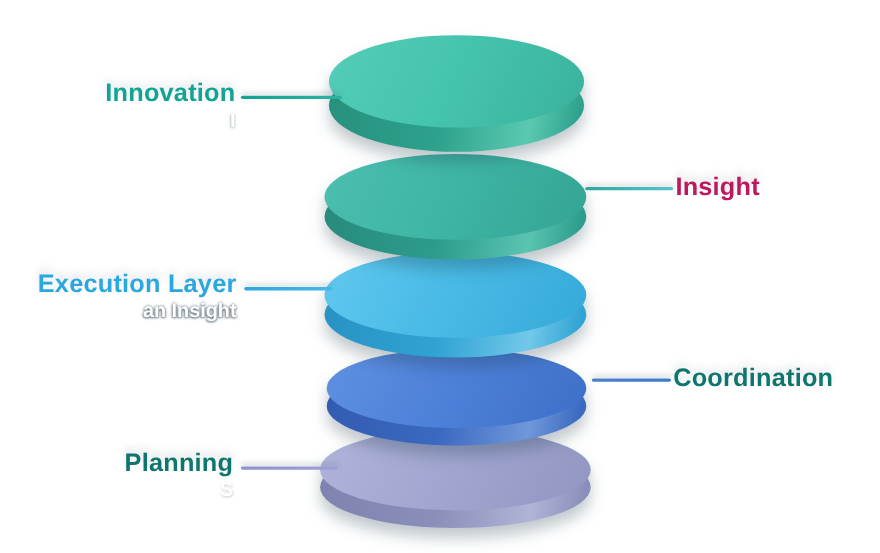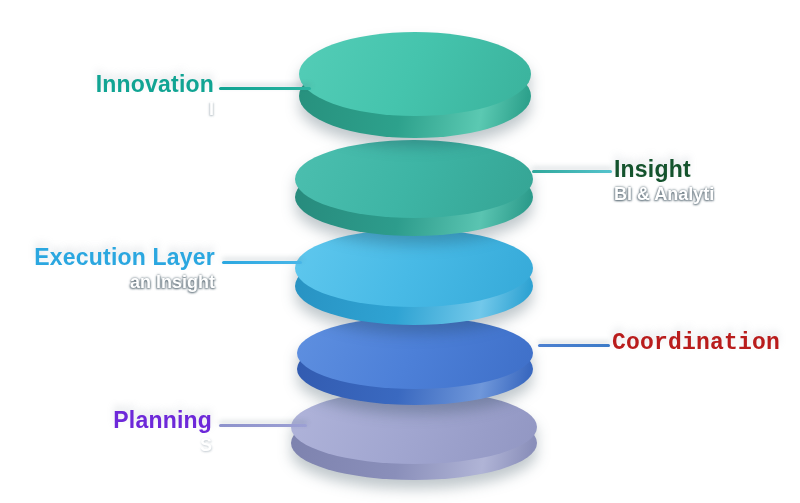--- a/index.html
+++ b/index.html
@@ -35,24 +35,24 @@
   .left{text-align:right;}
   .right{text-align:left;}
 
   .lab-innovation{right:586px;top:72px;width:220px;}
   .lab-insight{left:614px;top:157px;width:186px;}
   .lab-execution{right:585px;top:245px;width:240px;}
   .lab-coordination{left:612px;top:331px;width:188px;}
   .lab-planning{right:588px;top:408px;width:210px;}
 
   .t-innovation{color:#11a493;}
-  .t-insight{color:#14532d;}
+  .t-insight{color:#be185d;}
   .t-execution{color:#2ba7e0;}
-  .t-coordination{color:#b91c1c;font-family:Liberation Mono, monospace;}
-  .t-planning{color:#6d28d9;}
+  .t-coordination{color:#0f766e;}
+  .t-planning{color:#0f766e;}
 
   
   .sub-hidden{color:#ffffff;}
   .sub-visible{color:#ffffff;
     text-shadow:-1px 1px 2px rgba(96,112,122,.85),1px 1px 2px rgba(96,112,122,.70),0 -1px 2px rgba(96,112,122,.45);}
   .faint .sub-visible{
     text-shadow:-1px 1px 2px rgba(140,155,165,.55),1px 1px 2px rgba(140,155,165,.45);}
   .vfaint .sub-visible{
     text-shadow:0 1px 2px rgba(160,172,182,.40),1px 1px 2px rgba(160,172,182,.30);}
 
@@ -102,21 +102,20 @@
   <div class="line line-coordination"></div>
   <div class="line line-planning"></div>
 
   <div class="label left lab-innovation">
     <div class="title t-innovation">Innovation</div>
     <div class="subtitle faint"><span class="sub-hidden">A</span><span class="sub-visible">I</span><span class="sub-hidden"></span></div>
   </div>
 
   <div class="label right lab-insight">
     <div class="title t-insight">Insight</div>
-    <div class="subtitle"><span class="sub-hidden"></span><span class="sub-visible">BI &amp; Analyti</span><span class="sub-hidden">cs</span></div>
   </div>
 
   <div class="label left lab-execution">
     <div class="title t-execution">Execution Layer</div>
     <div class="subtitle"><span class="sub-hidden">Hum</span><span class="sub-visible">an Insight</span><span class="sub-hidden"></span></div>
   </div>
 
   <div class="label right lab-coordination">
     <div class="title t-coordination">Coordination</div>
   </div>

